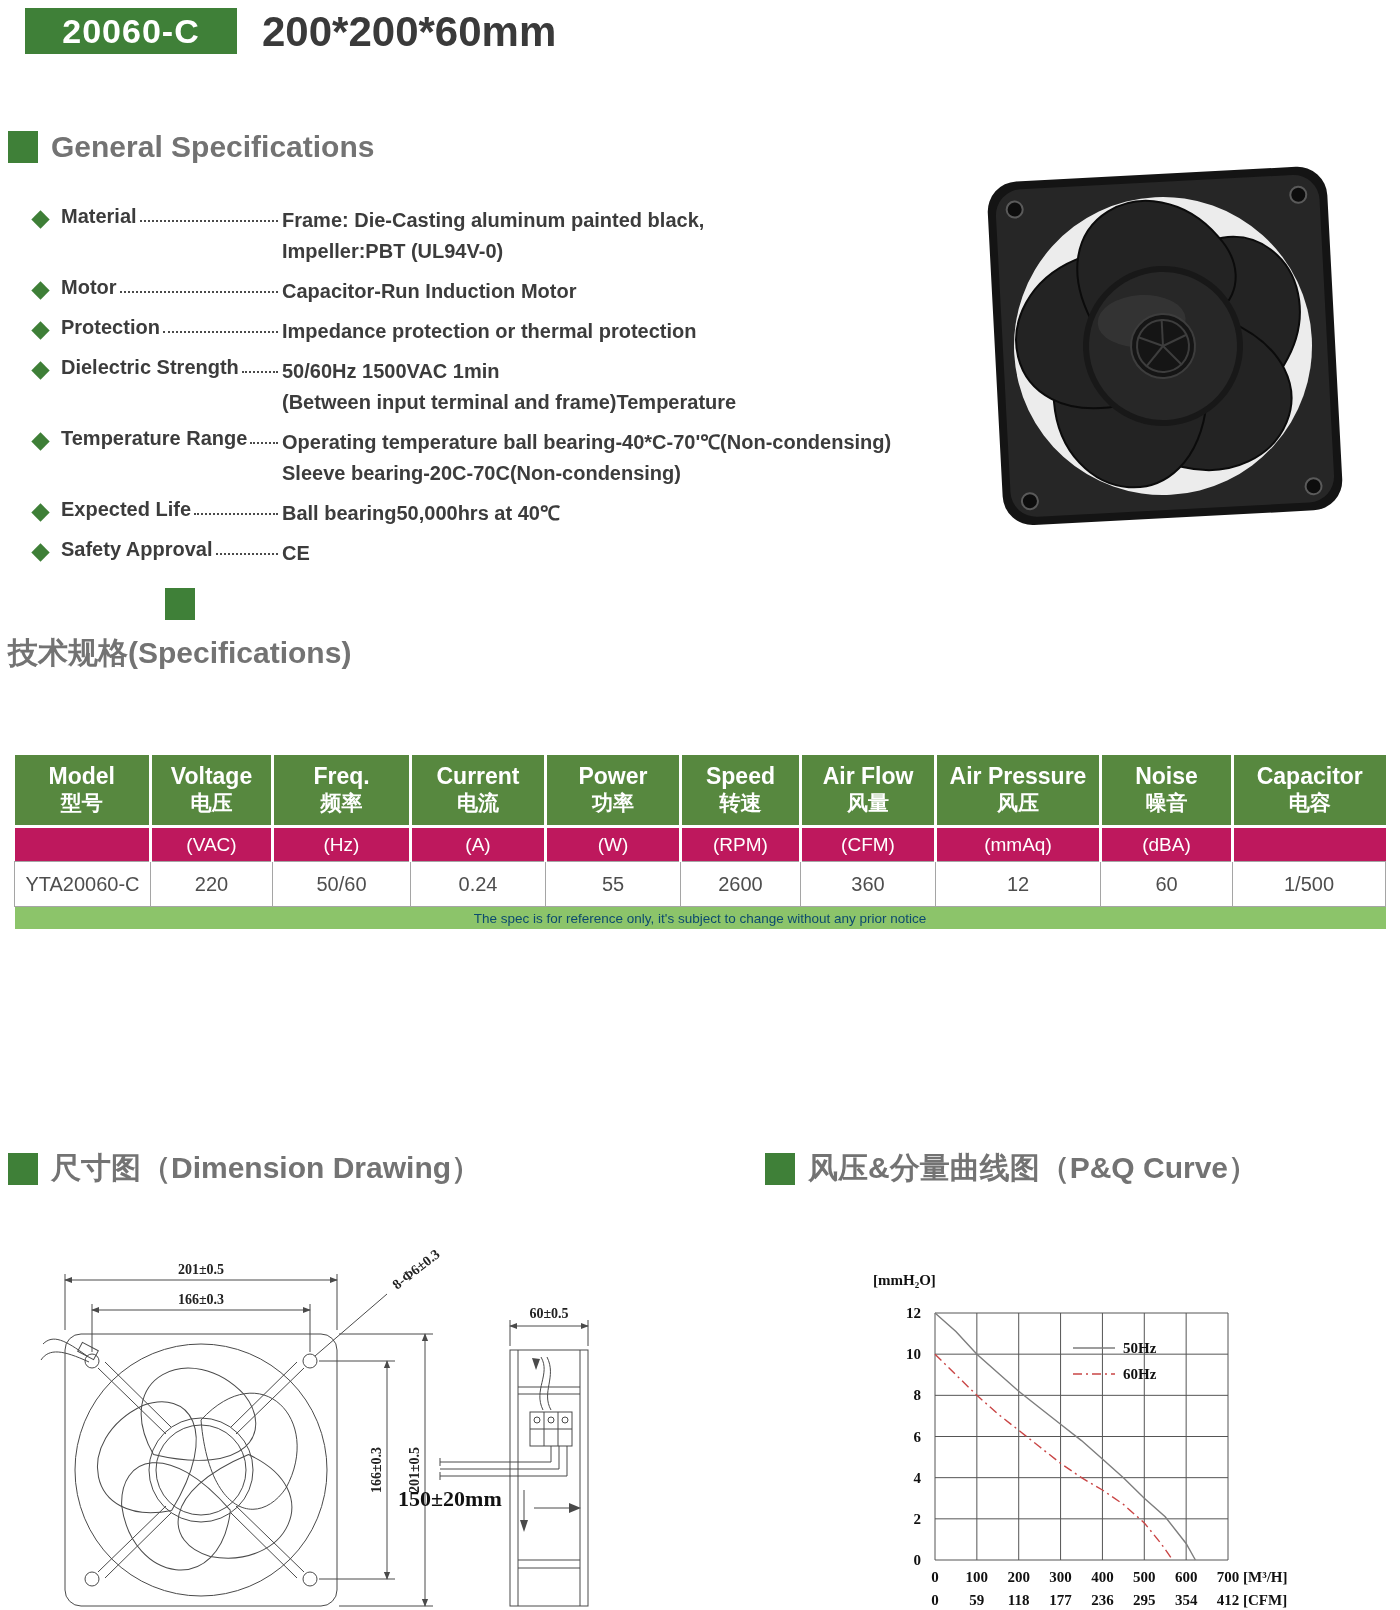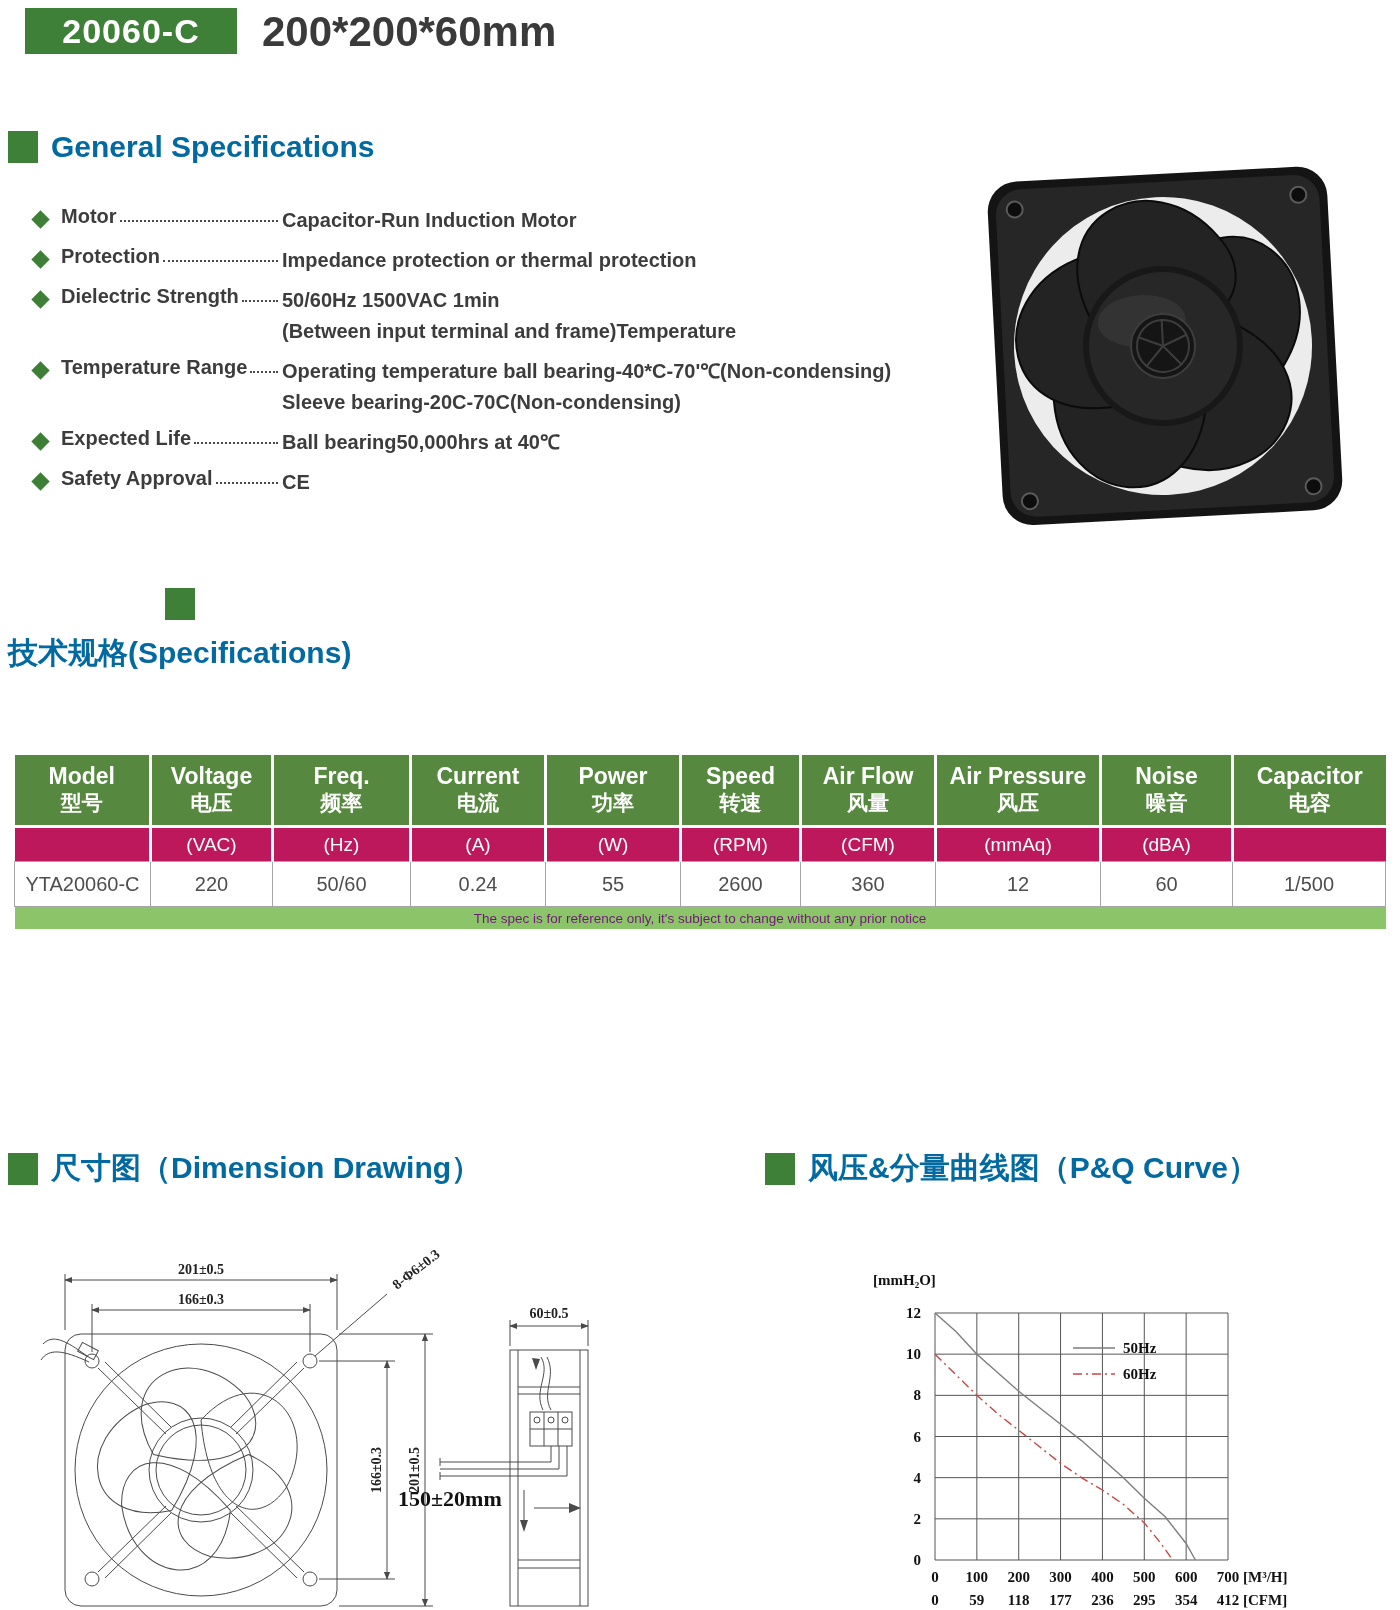--- a/index.html
+++ b/index.html
@@ -9,59 +9,70 @@
   }
   
   .model-badge{
     position:absolute;left:25px;top:8px;width:212px;height:46px;background:#3f8038;
     color:#fff;font-size:34px;font-weight:bold;text-align:center;line-height:46px;letter-spacing:1px;
   }
   .size-title{position:absolute;left:262px;top:8px;font-size:42px;font-weight:800;color:#3a3a3a;}
   
   .sec-title{position:absolute;display:flex;align-items:center;gap:13px;}
   .sec-sq{width:30px;height:32px;background:#3f8038;flex-shrink:0;}
-  .sec-txt{color:#0369a1;font-weight:bold;font-size:30px;white-space:nowrap;}
+  .sec-txt{color:#737373;font-weight:bold;font-size:30px;white-space:nowrap;}
   
   .spec-list{position:absolute;left:30px;top:205px;width:940px;}
   .spec-item{display:flex;align-items:flex-start;margin-bottom:9px;}
   .diamond{width:13px;height:13px;background:#3e7f37;transform:rotate(45deg);margin:8px 14px 0 4px;flex-shrink:0;}
   .spec-left{display:flex;width:252px;flex-shrink:0;align-items:flex-start;}
   .spec-label{font-weight:bold;font-size:20px;color:#3c3c3c;white-space:nowrap;}
   .dots{flex:1;height:15px;border-bottom:2px dotted #4a4a4a;margin:0 4px 0 3px;min-width:10px;}
   .spec-value{font-weight:bold;font-size:20px;color:#3c3c3c;line-height:31px;}
   
   .tbl-wrap{position:absolute;left:14px;top:755px;}
   table.spec{border-collapse:collapse;table-layout:fixed;width:1371px;}
   tr.header-row th{background:#57883f;color:#fff;border-right:3px solid #fff;padding:7px 0 9px;vertical-align:middle;}
   tr.header-row th:last-child{border-right:none;margin-top:24px;}
   .th-en{font-size:23px;font-weight:bold;line-height:28px;}
   .th-cn{font-size:21px;font-weight:bold;line-height:26px;}
   tr.units-row td{background:#be185d;color:#fff;text-align:center;font-size:19px;height:31px;border-right:3px solid #fff;border-top:3px solid #fff;}
   tr.units-row td:last-child{border-right:none;}
   tr.data-row td{background:#fff;color:#4e4e4e;text-align:center;font-size:20px;height:42px;border:1px solid #a5a5a5;}
-  tr.note-row td{background:#8cc46a;color:#701a75;text-align:center;font-size:13.5px;height:20px;}
+  tr.note-row td{background:#8cc46a;color:#0c4a6e;text-align:center;font-size:13.5px;height:20px;}
   svg text{font-family:"Liberation Serif",serif;}
   .dim-txt{font-size:14px;fill:#222;font-weight:bold;}
   .dim-big{font-size:22px;fill:#111;font-weight:bold;}
   .ctick{font-size:15px;fill:#111;font-weight:bold;}
   .grid{stroke:#555;stroke-width:1;}
   .dln{stroke:#4a4a4a;stroke-width:1;fill:none;}
 </style>
 </head>
 <body>
 
 <div class="model-badge">20060-C</div>
 <div class="size-title">200*200*60mm</div>
 
 <div class="sec-title" style="left:8px;top:130px;">
   <span class="sec-sq"></span>
   <span class="sec-txt">General Specifications</span>
 </div>
 
 <div class="spec-list">
+    <div class="spec-item">
+      <div class="spec-left">
+        <span class="diamond"></span>
+        <span class="spec-label">Material</span>
+        <span class="dots"></span>
+      </div>
+      <div class="spec-value">
+        <div>Frame: Die-Casting aluminum painted black,</div>
+        <div>Impeller:PBT (UL94V-0)</div>
+      </div>
+    </div>
     <div class="spec-item">
       <div class="spec-left">
         <span class="diamond"></span>
         <span class="spec-label">Motor</span>
         <span class="dots"></span>
       </div>
       <div class="spec-value">
         <div>Capacitor-Run Induction Motor</div>
       </div>
     </div>

